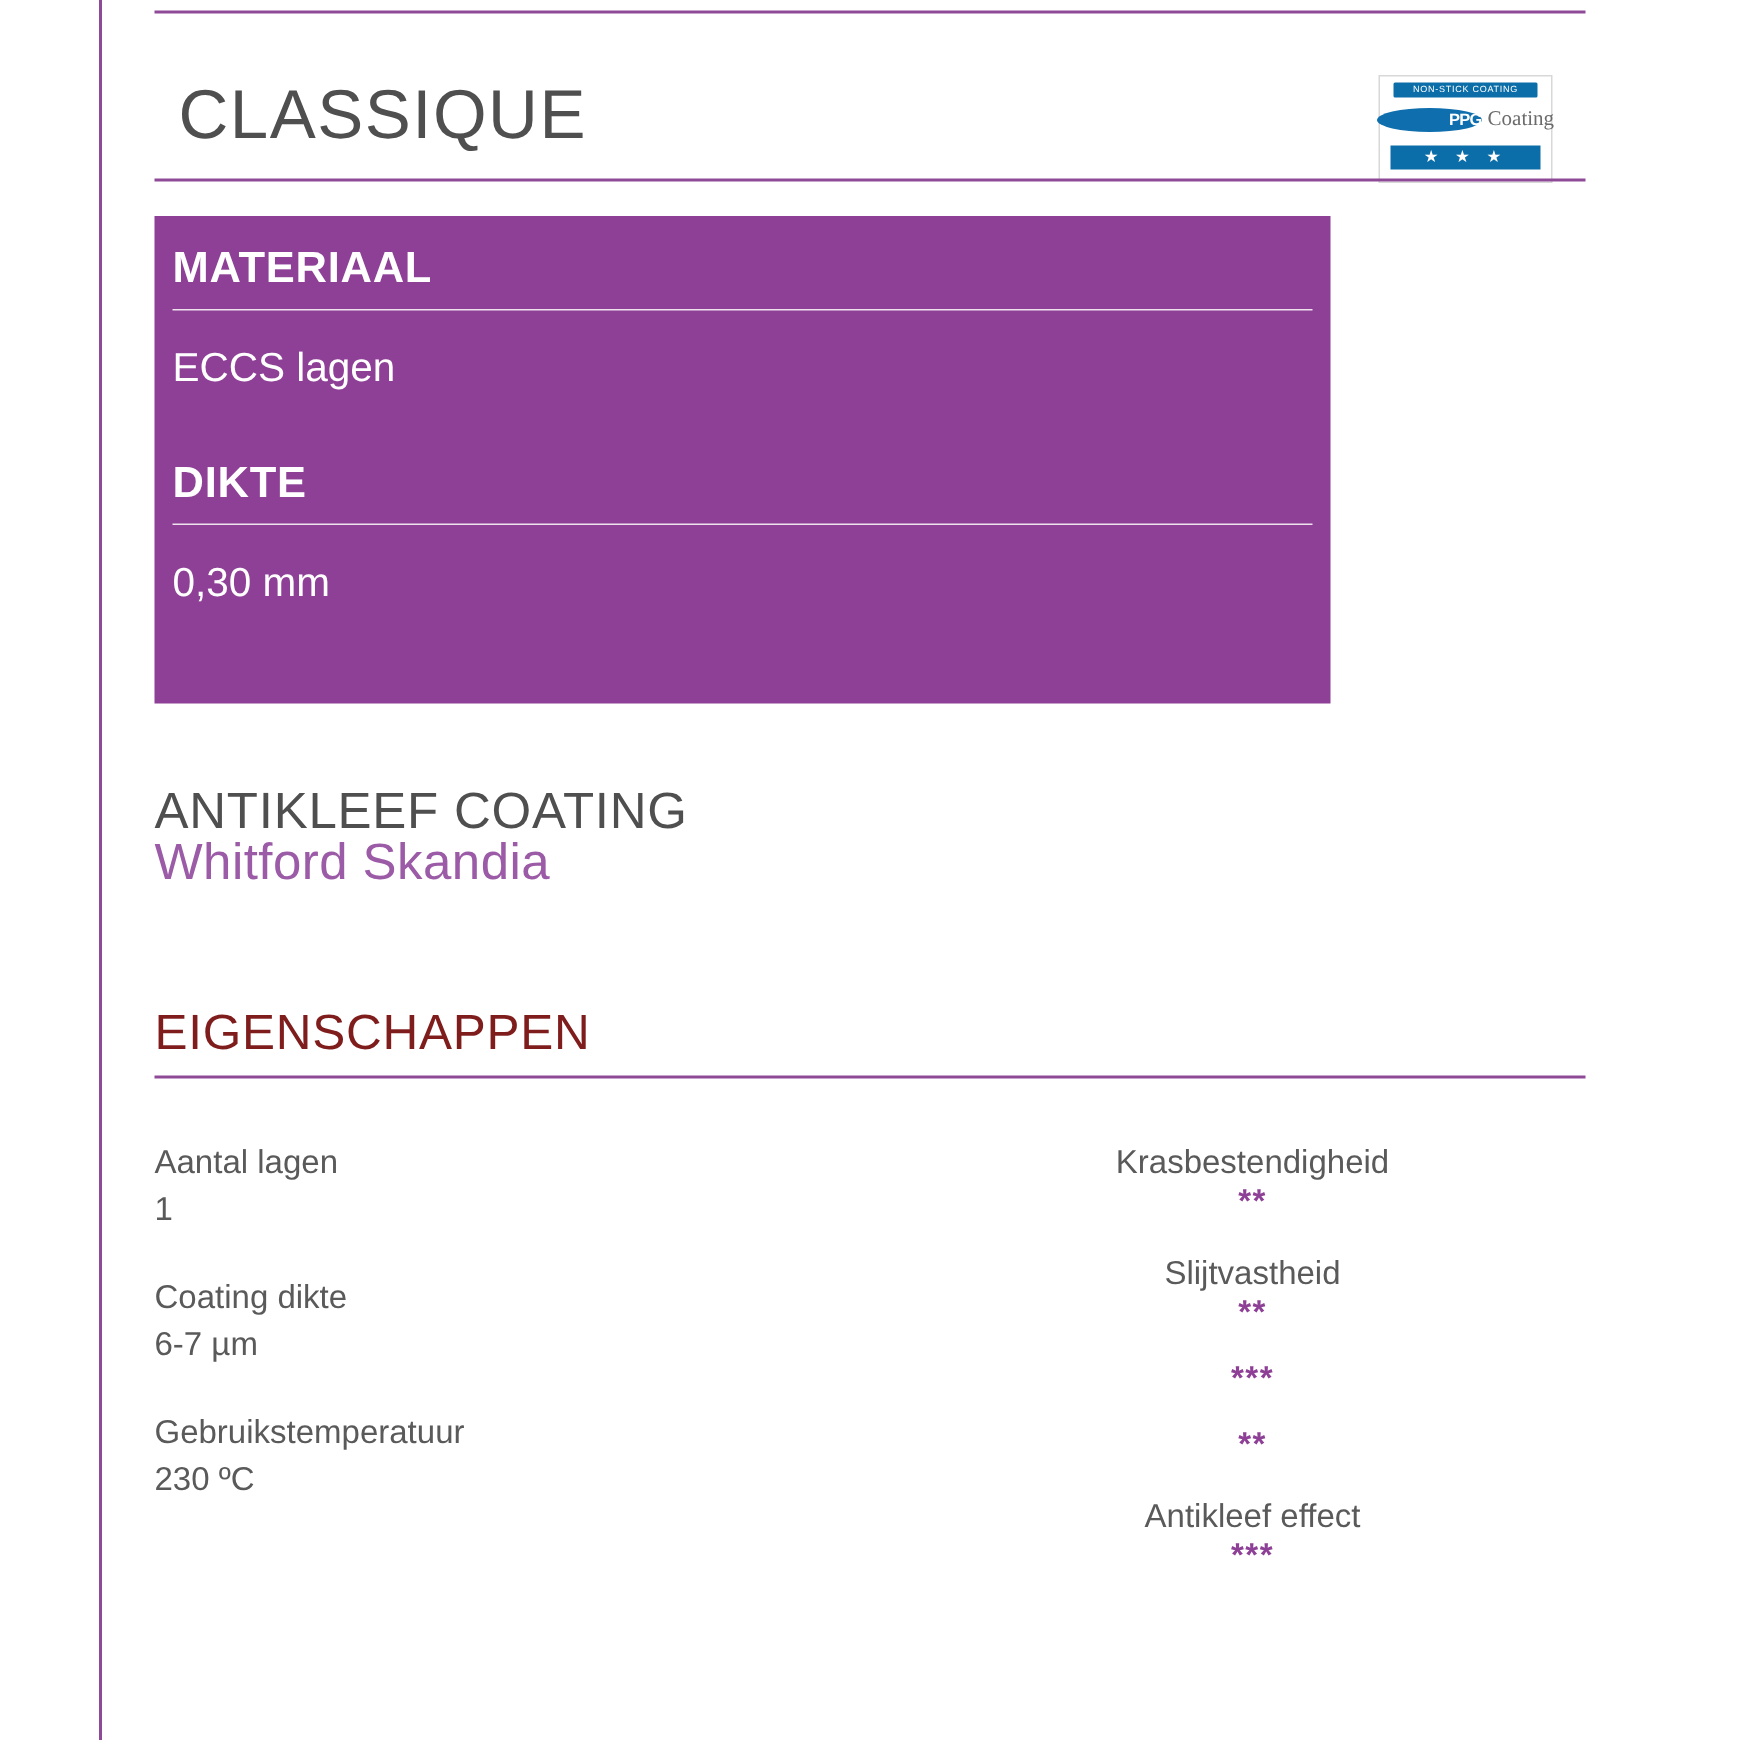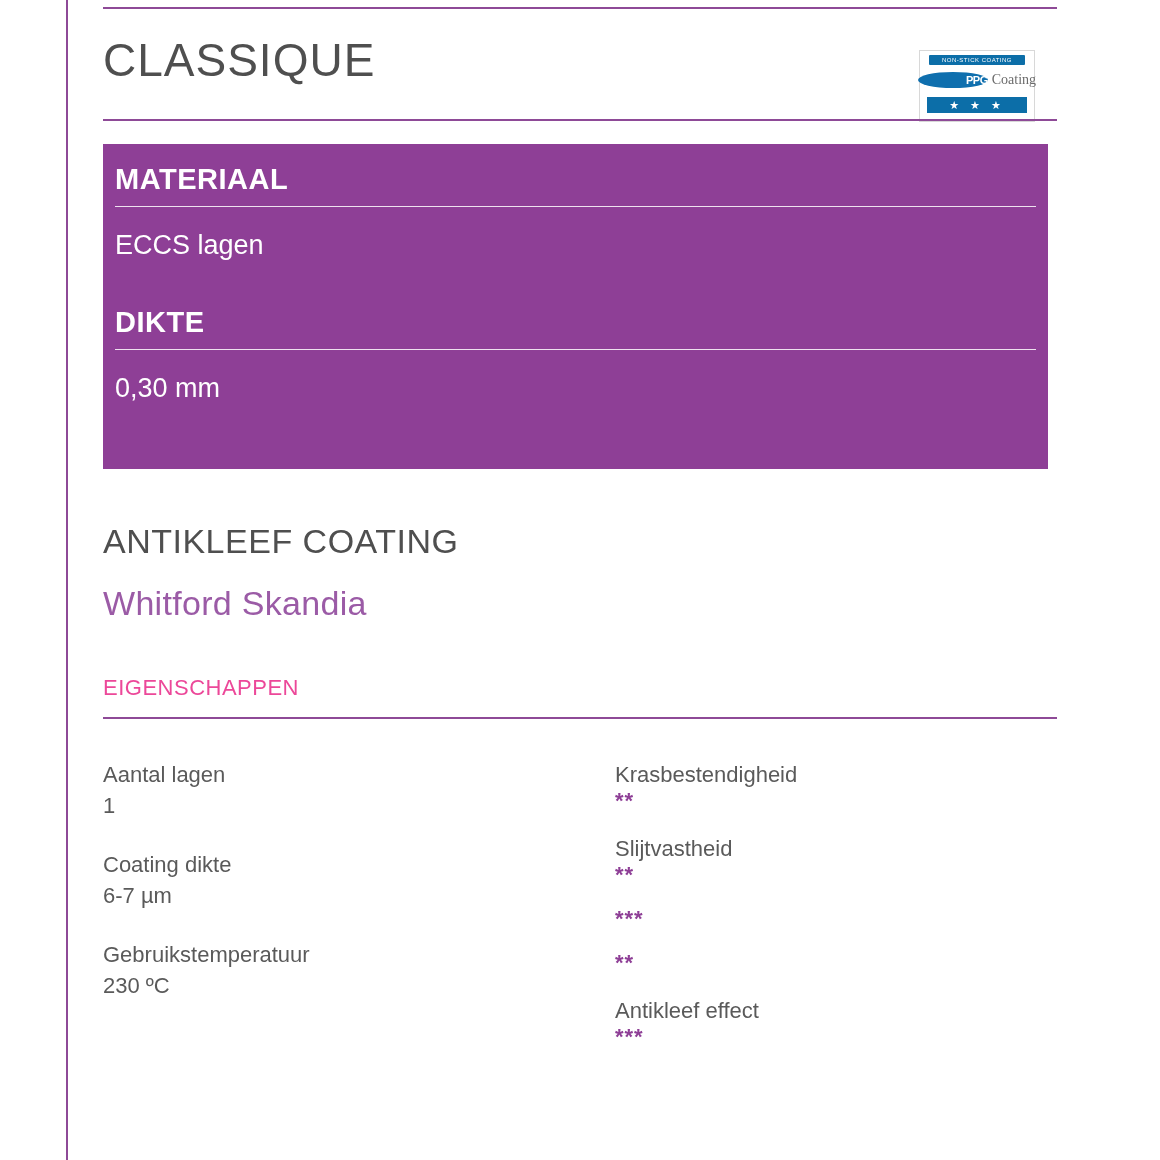--- a/index.html
+++ b/index.html
@@ -42,21 +42,21 @@
     top: 32px;
     width: 954px;
     height: 82px;
   }
   .title {
     font-size: 46px;
     letter-spacing: 1px;
     color: #4f4f4f;
     font-weight: 400;
     line-height: 56px;
-    margin: 0;
+    margin: 16px;
   }
 
   .logo-box {
     position: absolute;
     right: 22px;
     top: 18px;
     width: 116px;
     height: 72px;
     border: 1px solid #d8d8d8;
     background: #ffffff;
@@ -116,21 +116,21 @@
     width: 954px;
     height: 2px;
     background: #8e4a97;
   }
 
   
   .purple-block {
     position: absolute;
     left: 103px;
     top: 144px;
-    width: 945px;
+    width: 784px;
     height: 325px;
     background: #8e3f96;
     color: #ffffff;
     box-sizing: border-box;
     padding: 14px 12px 0 12px;
   }
   .pb-head {
     font-size: 29px;
     font-weight: bold;
     letter-spacing: .5px;
@@ -157,33 +157,33 @@
     left: 103px;
     top: 518px;
     font-size: 34px;
     color: #4f4f4f;
     letter-spacing: .5px;
     line-height: 46px;
   }
   .coating-brand {
     position: absolute;
     left: 103px;
-    top: 580px;
+    top: 552px;
     font-size: 34px;
     color: #9b5ba6;
     letter-spacing: .3px;
     line-height: 46px;
   }
 
   .props-title {
     position: absolute;
     left: 103px;
     top: 665px;
-    font-size: 22px;
-    color: #ec4899;
+    font-size: 33px;
+    color: #7f1d1d;
     letter-spacing: .5px;
     line-height: 46px;
     text-align: right;
   }
   .rule-under-props {
     position: absolute;
     left: 103px;
     top: 717px;
     width: 954px;
     height: 2px;
@@ -214,21 +214,21 @@
     color: #5a5a5a;
     line-height: 32px;
   }
   .prop-rating {
     font-size: 22px;
     color: #8e3f96;
     letter-spacing: 1px;
     line-height: 22px;
     font-weight: bold;
   }
-  .col-right .prop { margin-bottom: 22px; }
+  .col-right .prop { margin-bottom: 22px; text-align: center; }
 </style>
 </head>
 <body>
 
 <div class="page-left-rule"></div>
 <div class="top-rule"></div>
 
 <div class="title-row">
   <div class="title">CLASSIQUE</div>
 

